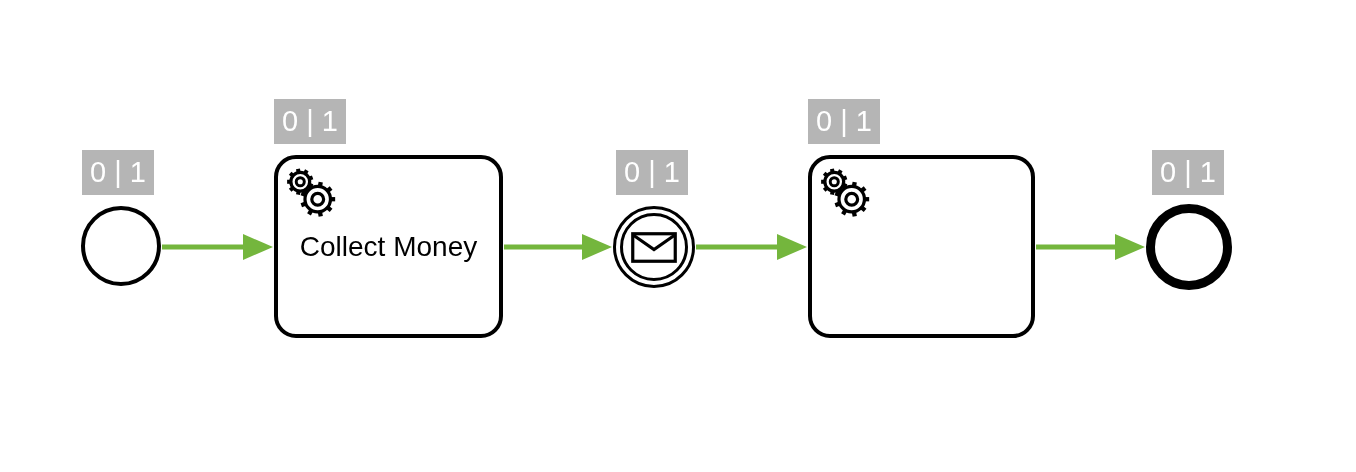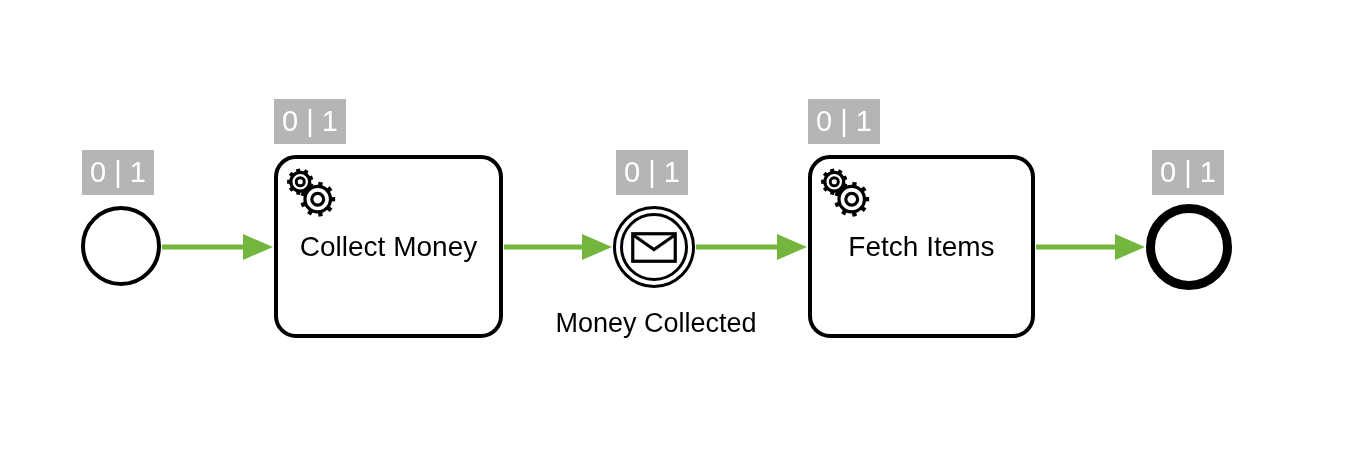--- a/index.html
+++ b/index.html
@@ -182,21 +182,20 @@
   </div>
 
   <div class="event-circle message-event">
     <div class="message-inner-circle">
       <svg width="46" height="31" viewBox="0 0 46 31" xmlns="http://www.w3.org/2000/svg">
         <rect x="1.75" y="1.75" width="42.5" height="27.5" fill="#ffffff" stroke="#000000" stroke-width="3.2"></rect>
         <path d="M2.5,3.2 L23,17.5 L43.5,3.2" fill="none" stroke="#000000" stroke-width="3.2"></path>
       </svg>
     </div>
   </div>
-  <div class="event-label">Money Collected</div>
 
   <div class="task task-fetch">
     <svg class="gear-icon" viewBox="0 0 40 38" xmlns="http://www.w3.org/2000/svg">
       <g stroke="#000000" stroke-linecap="butt">
         <circle cx="12" cy="11" r="7" fill="#ffffff" stroke-width="2.4"></circle>
         <g stroke-width="3" fill="none">
           <line x1="18.58" y1="13.39" x2="21.21" y2="14.35"></line>
           <line x1="15.5" y1="17.06" x2="16.9" y2="19.49"></line>
           <line x1="10.78" y1="17.90" x2="10.29" y2="20.65"></line>
           <line x1="6.64" y1="15.50" x2="4.49" y2="17.30"></line>
@@ -215,18 +214,17 @@
           <line x1="20.25" y1="32.23" x2="18.5" y2="35.26"></line>
           <line x1="16.07" y1="27.25" x2="12.78" y2="28.45"></line>
           <line x1="16.07" y1="20.75" x2="12.78" y2="19.55"></line>
           <line x1="20.25" y1="15.77" x2="18.5" y2="12.74"></line>
           <line x1="26.65" y1="14.64" x2="27.26" y2="11.20"></line>
           <line x1="32.28" y1="17.89" x2="34.96" y2="15.64"></line>
         </g>
         <circle cx="25" cy="24" r="4.4" fill="#ffffff" stroke-width="2.4"></circle>
       </g>
     </svg>
-    <span class="task-label">Fetch Items</span>
   </div>
 
   <div class="event-circle end-event"></div>
 
 </div>
 
 </body></html>

